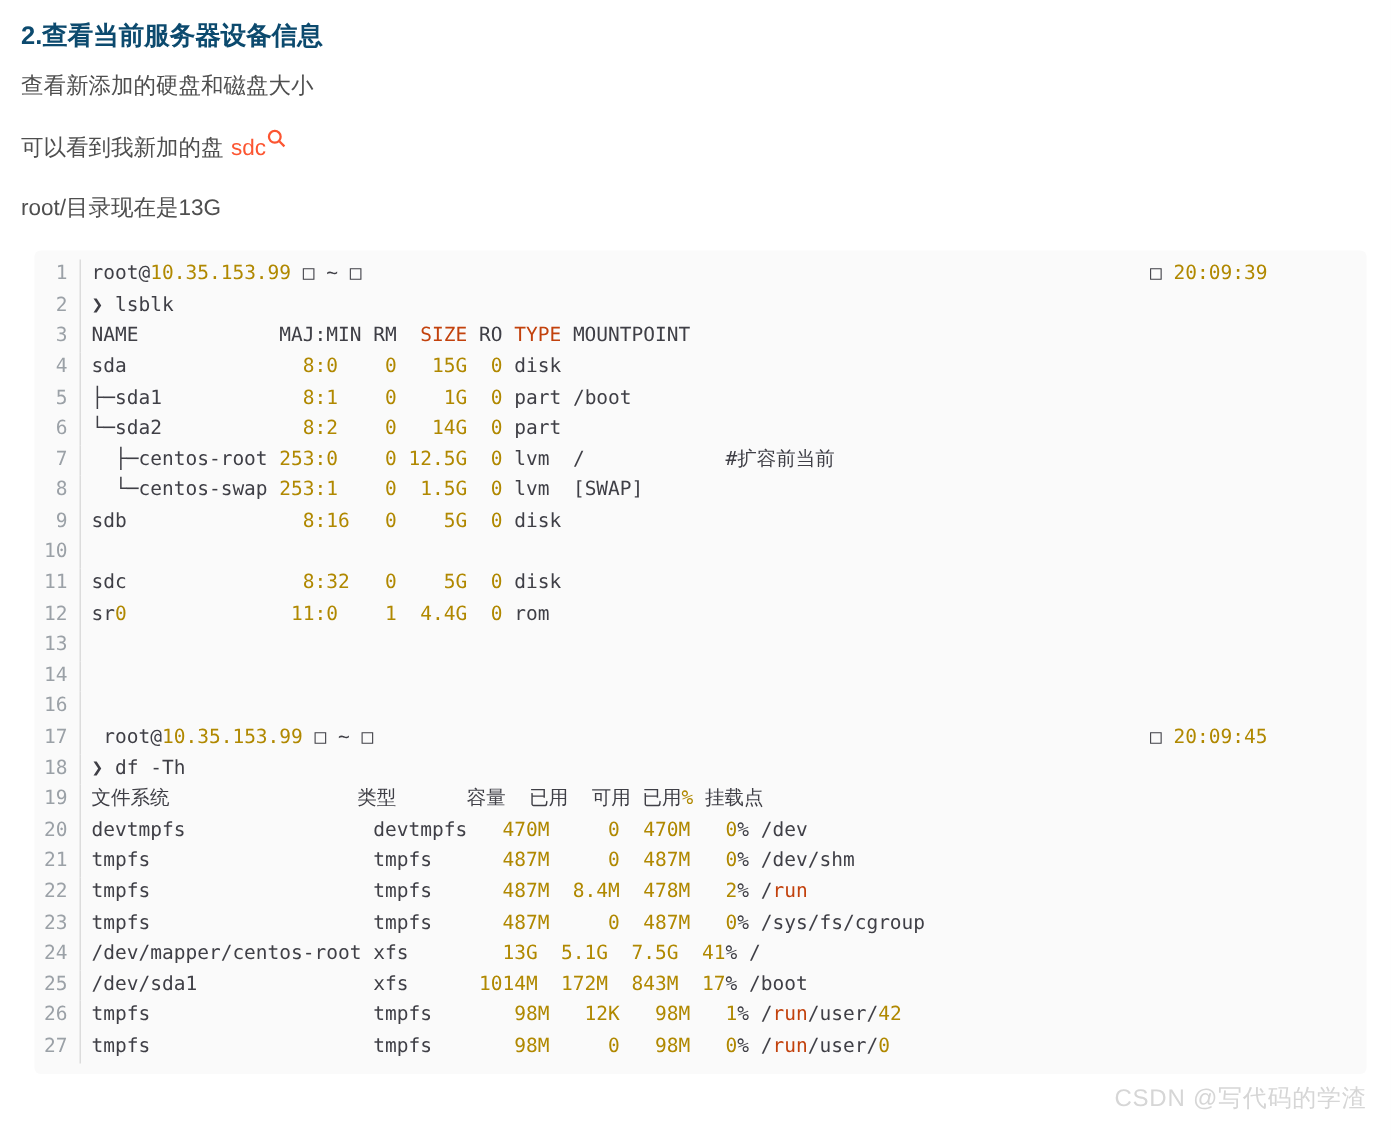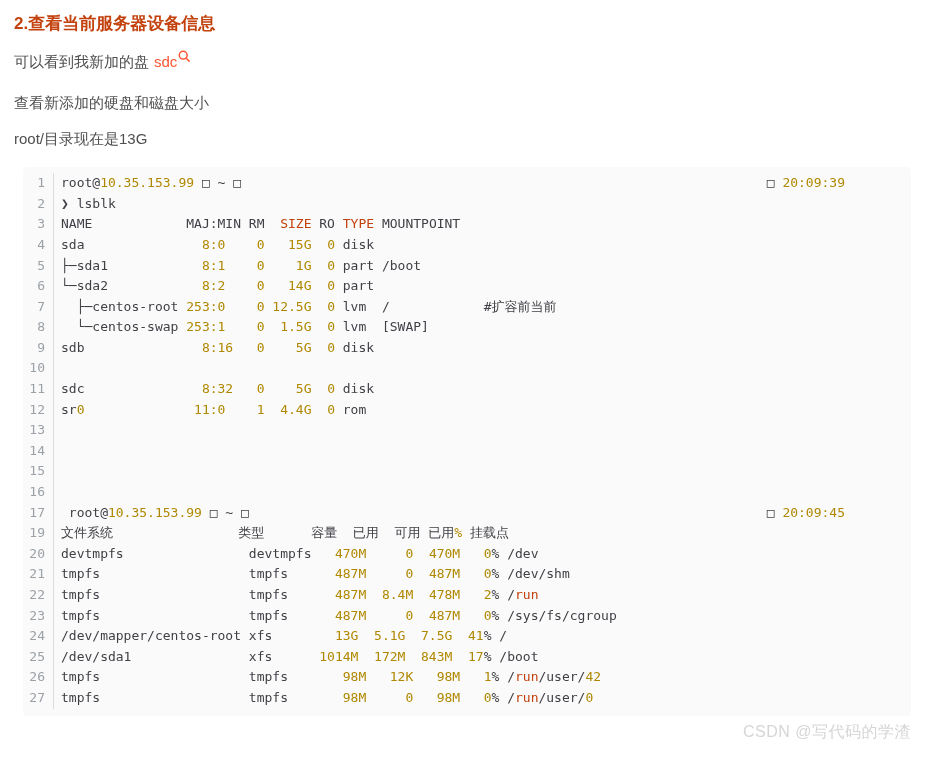--- a/index.html
+++ b/index.html
@@ -1,18 +1,18 @@
 <!DOCTYPE html>
 <html><head>
 <meta charset="utf-8">
 <style>
   html,body{margin:0;padding:0;background:#ffffff;}
   body{width:927px;height:764px;overflow:hidden;font-family:"Liberation Sans","DejaVu Sans",sans-serif;}
   .page{padding:14px 16px 0 14px;}
-  .heading{font-size:17px;line-height:1.2;font-weight:bold;color:#c2410c;margin:0 0 15px 0;}
+  .heading{font-size:17px;line-height:1.2;font-weight:bold;color:#0c4a6e;margin:0 0 15px 0;}
   .para{font-size:15px;line-height:1.15;color:#4f4f4f;margin:0 0 19px 0;}
   .para.p2{margin-bottom:23px;}
   .para.p3{margin-bottom:20px;}
   .inline-link{color:#fc5531;text-decoration:none;margin-left:5px;cursor:pointer;}
   .mag-icon{display:inline-block;vertical-align:4px;margin-left:1px;cursor:pointer;}
   .codeblock{margin-left:9px;width:888px;background:#fafafa;border-radius:4px;
              padding:6px 0 7px 0;box-sizing:border-box;
              font-family:"DejaVu Sans Mono","Liberation Mono",monospace;
              font-size:13px;color:#3f3f46;}
   .line{display:flex;height:20.6px;line-height:20.6px;white-space:pre;}
@@ -26,48 +26,48 @@
   .watermark{width:888px;margin-left:9px;margin-top:6px;text-align:right;
              color:#d6d6d6;font-size:16px;letter-spacing:0.5px;}
 </style>
 </head>
 <body>
 
 <div class="page">
 
   <h2 class="heading">2.查看当前服务器设备信息</h2>
 
+  <p class="para">查看新添加的硬盘和磁盘大小</p>
+
   <p class="para p2"><span>可以看到我新加的盘</span><a class="inline-link">sdc</a><span class="mag-icon"><svg width="13" height="13" viewBox="0 0 13 13" fill="none">
           <circle cx="5.2" cy="5.2" r="3.9" stroke="#fc5531" stroke-width="1.5"></circle>
           <line x1="8.2" y1="8.2" x2="11.6" y2="11.6" stroke="#fc5531" stroke-width="1.5"></line>
         </svg></span></p>
-
-  <p class="para">查看新添加的硬盘和磁盘大小</p>
 
   <p class="para p3">root/目录现在是13G</p>
 
   <div class="codeblock">
     <div id="code-lines">
         <div class="line"><span class="ln">1</span><span class="segline"><span class="c-d">root@</span><span class="c-n">10.35.153.99</span><span class="c-d"> □ ~ □</span></span><span class="right-seg"><span class="c-d">□ </span><span class="c-n">20:09:39</span></span></div>
         <div class="line"><span class="ln">2</span><span class="segline"><span class="c-d">❯ lsblk</span></span></div>
         <div class="line"><span class="ln">3</span><span class="segline"><span class="c-d">NAME            MAJ:MIN RM  </span><span class="c-m">SIZE</span><span class="c-d"> RO </span><span class="c-m">TYPE</span><span class="c-d"> MOUNTPOINT</span></span></div>
         <div class="line"><span class="ln">4</span><span class="segline"><span class="c-d">sda               </span><span class="c-n">8:0</span><span class="c-d">    </span><span class="c-n">0</span><span class="c-d">   </span><span class="c-n">15G</span><span class="c-d">  </span><span class="c-n">0</span><span class="c-d"> disk</span></span></div>
         <div class="line"><span class="ln">5</span><span class="segline"><span class="c-d">├─sda1            </span><span class="c-n">8:1</span><span class="c-d">    </span><span class="c-n">0</span><span class="c-d">    </span><span class="c-n">1G</span><span class="c-d">  </span><span class="c-n">0</span><span class="c-d"> part /boot</span></span></div>
         <div class="line"><span class="ln">6</span><span class="segline"><span class="c-d">└─sda2            </span><span class="c-n">8:2</span><span class="c-d">    </span><span class="c-n">0</span><span class="c-d">   </span><span class="c-n">14G</span><span class="c-d">  </span><span class="c-n">0</span><span class="c-d"> part</span></span></div>
         <div class="line"><span class="ln">7</span><span class="segline"><span class="c-d">  ├─centos-root </span><span class="c-n">253:0</span><span class="c-d">    </span><span class="c-n">0</span><span class="c-d"> </span><span class="c-n">12.5G</span><span class="c-d">  </span><span class="c-n">0</span><span class="c-d"> lvm  /            </span><span class="c-d">#扩容前当前</span></span></div>
         <div class="line"><span class="ln">8</span><span class="segline"><span class="c-d">  └─centos-swap </span><span class="c-n">253:1</span><span class="c-d">    </span><span class="c-n">0</span><span class="c-d">  </span><span class="c-n">1.5G</span><span class="c-d">  </span><span class="c-n">0</span><span class="c-d"> lvm  [SWAP]</span></span></div>
         <div class="line"><span class="ln">9</span><span class="segline"><span class="c-d">sdb               </span><span class="c-n">8:16</span><span class="c-d">   </span><span class="c-n">0</span><span class="c-d">    </span><span class="c-n">5G</span><span class="c-d">  </span><span class="c-n">0</span><span class="c-d"> disk</span></span></div>
         <div class="line"><span class="ln">10</span></div>
         <div class="line"><span class="ln">11</span><span class="segline"><span class="c-d">sdc               </span><span class="c-n">8:32</span><span class="c-d">   </span><span class="c-n">0</span><span class="c-d">    </span><span class="c-n">5G</span><span class="c-d">  </span><span class="c-n">0</span><span class="c-d"> disk</span></span></div>
         <div class="line"><span class="ln">12</span><span class="segline"><span class="c-d">sr</span><span class="c-n">0</span><span class="c-d">              </span><span class="c-n">11:0</span><span class="c-d">    </span><span class="c-n">1</span><span class="c-d">  </span><span class="c-n">4.4G</span><span class="c-d">  </span><span class="c-n">0</span><span class="c-d"> rom</span></span></div>
         <div class="line"><span class="ln">13</span><span class="segline"></span></div>
         <div class="line"><span class="ln">14</span><span class="segline"></span></div>
-        <div class="line"><span class="ln">15</span><span class="segline"></span></div>
         <div class="line"><span class="ln">16</span><span class="segline"></span></div>
         <div class="line"><span class="ln">17</span><span class="segline"><span class="c-d"> root@</span><span class="c-n">10.35.153.99</span><span class="c-d"> □ ~ □</span></span><span class="right-seg"><span class="c-d">□ </span><span class="c-n">20:09:45</span></span></div>
+        <div class="line"><span class="ln">18</span><span class="segline"><span class="c-d">❯ df -Th</span></span></div>
         <div class="line"><span class="ln">19</span><span class="segline"><span class="c-d">文件系统                类型      容量  已用  可用 已用</span><span class="c-n">%</span><span class="c-d"> 挂载点</span></span></div>
         <div class="line"><span class="ln">20</span><span class="segline"><span class="c-d">devtmpfs                devtmpfs   </span><span class="c-n">470M</span><span class="c-d">     </span><span class="c-n">0</span><span class="c-d">  </span><span class="c-n">470M</span><span class="c-d">   </span><span class="c-n">0</span><span class="c-d">%</span><span class="c-d"> /dev</span></span></div>
         <div class="line"><span class="ln">21</span><span class="segline"><span class="c-d">tmpfs                   tmpfs      </span><span class="c-n">487M</span><span class="c-d">     </span><span class="c-n">0</span><span class="c-d">  </span><span class="c-n">487M</span><span class="c-d">   </span><span class="c-n">0</span><span class="c-d">%</span><span class="c-d"> /dev/shm</span></span></div>
         <div class="line"><span class="ln">22</span><span class="segline"><span class="c-d">tmpfs                   tmpfs      </span><span class="c-n">487M</span><span class="c-d">  </span><span class="c-n">8.4M</span><span class="c-d">  </span><span class="c-n">478M</span><span class="c-d">   </span><span class="c-n">2</span><span class="c-d">%</span><span class="c-d"> /</span><span class="c-m">run</span></span></div>
         <div class="line"><span class="ln">23</span><span class="segline"><span class="c-d">tmpfs                   tmpfs      </span><span class="c-n">487M</span><span class="c-d">     </span><span class="c-n">0</span><span class="c-d">  </span><span class="c-n">487M</span><span class="c-d">   </span><span class="c-n">0</span><span class="c-d">%</span><span class="c-d"> /sys/fs/cgroup</span></span></div>
         <div class="line"><span class="ln">24</span><span class="segline"><span class="c-d">/dev/mapper/centos-root xfs        </span><span class="c-n">13G</span><span class="c-d">  </span><span class="c-n">5.1G</span><span class="c-d">  </span><span class="c-n">7.5G</span><span class="c-d">  </span><span class="c-n">41</span><span class="c-d">%</span><span class="c-d"> /</span></span></div>
         <div class="line"><span class="ln">25</span><span class="segline"><span class="c-d">/dev/sda1               xfs      </span><span class="c-n">1014M</span><span class="c-d">  </span><span class="c-n">172M</span><span class="c-d">  </span><span class="c-n">843M</span><span class="c-d">  </span><span class="c-n">17</span><span class="c-d">%</span><span class="c-d"> /boot</span></span></div>
         <div class="line"><span class="ln">26</span><span class="segline"><span class="c-d">tmpfs                   tmpfs       </span><span class="c-n">98M</span><span class="c-d">   </span><span class="c-n">12K</span><span class="c-d">   </span><span class="c-n">98M</span><span class="c-d">   </span><span class="c-n">1</span><span class="c-d">%</span><span class="c-d"> /</span><span class="c-m">run</span><span class="c-d">/user/</span><span class="c-n">42</span></span></div>
         <div class="line"><span class="ln">27</span><span class="segline"><span class="c-d">tmpfs                   tmpfs       </span><span class="c-n">98M</span><span class="c-d">     </span><span class="c-n">0</span><span class="c-d">   </span><span class="c-n">98M</span><span class="c-d">   </span><span class="c-n">0</span><span class="c-d">%</span><span class="c-d"> /</span><span class="c-m">run</span><span class="c-d">/user/</span><span class="c-n">0</span></span></div>
       </div>

